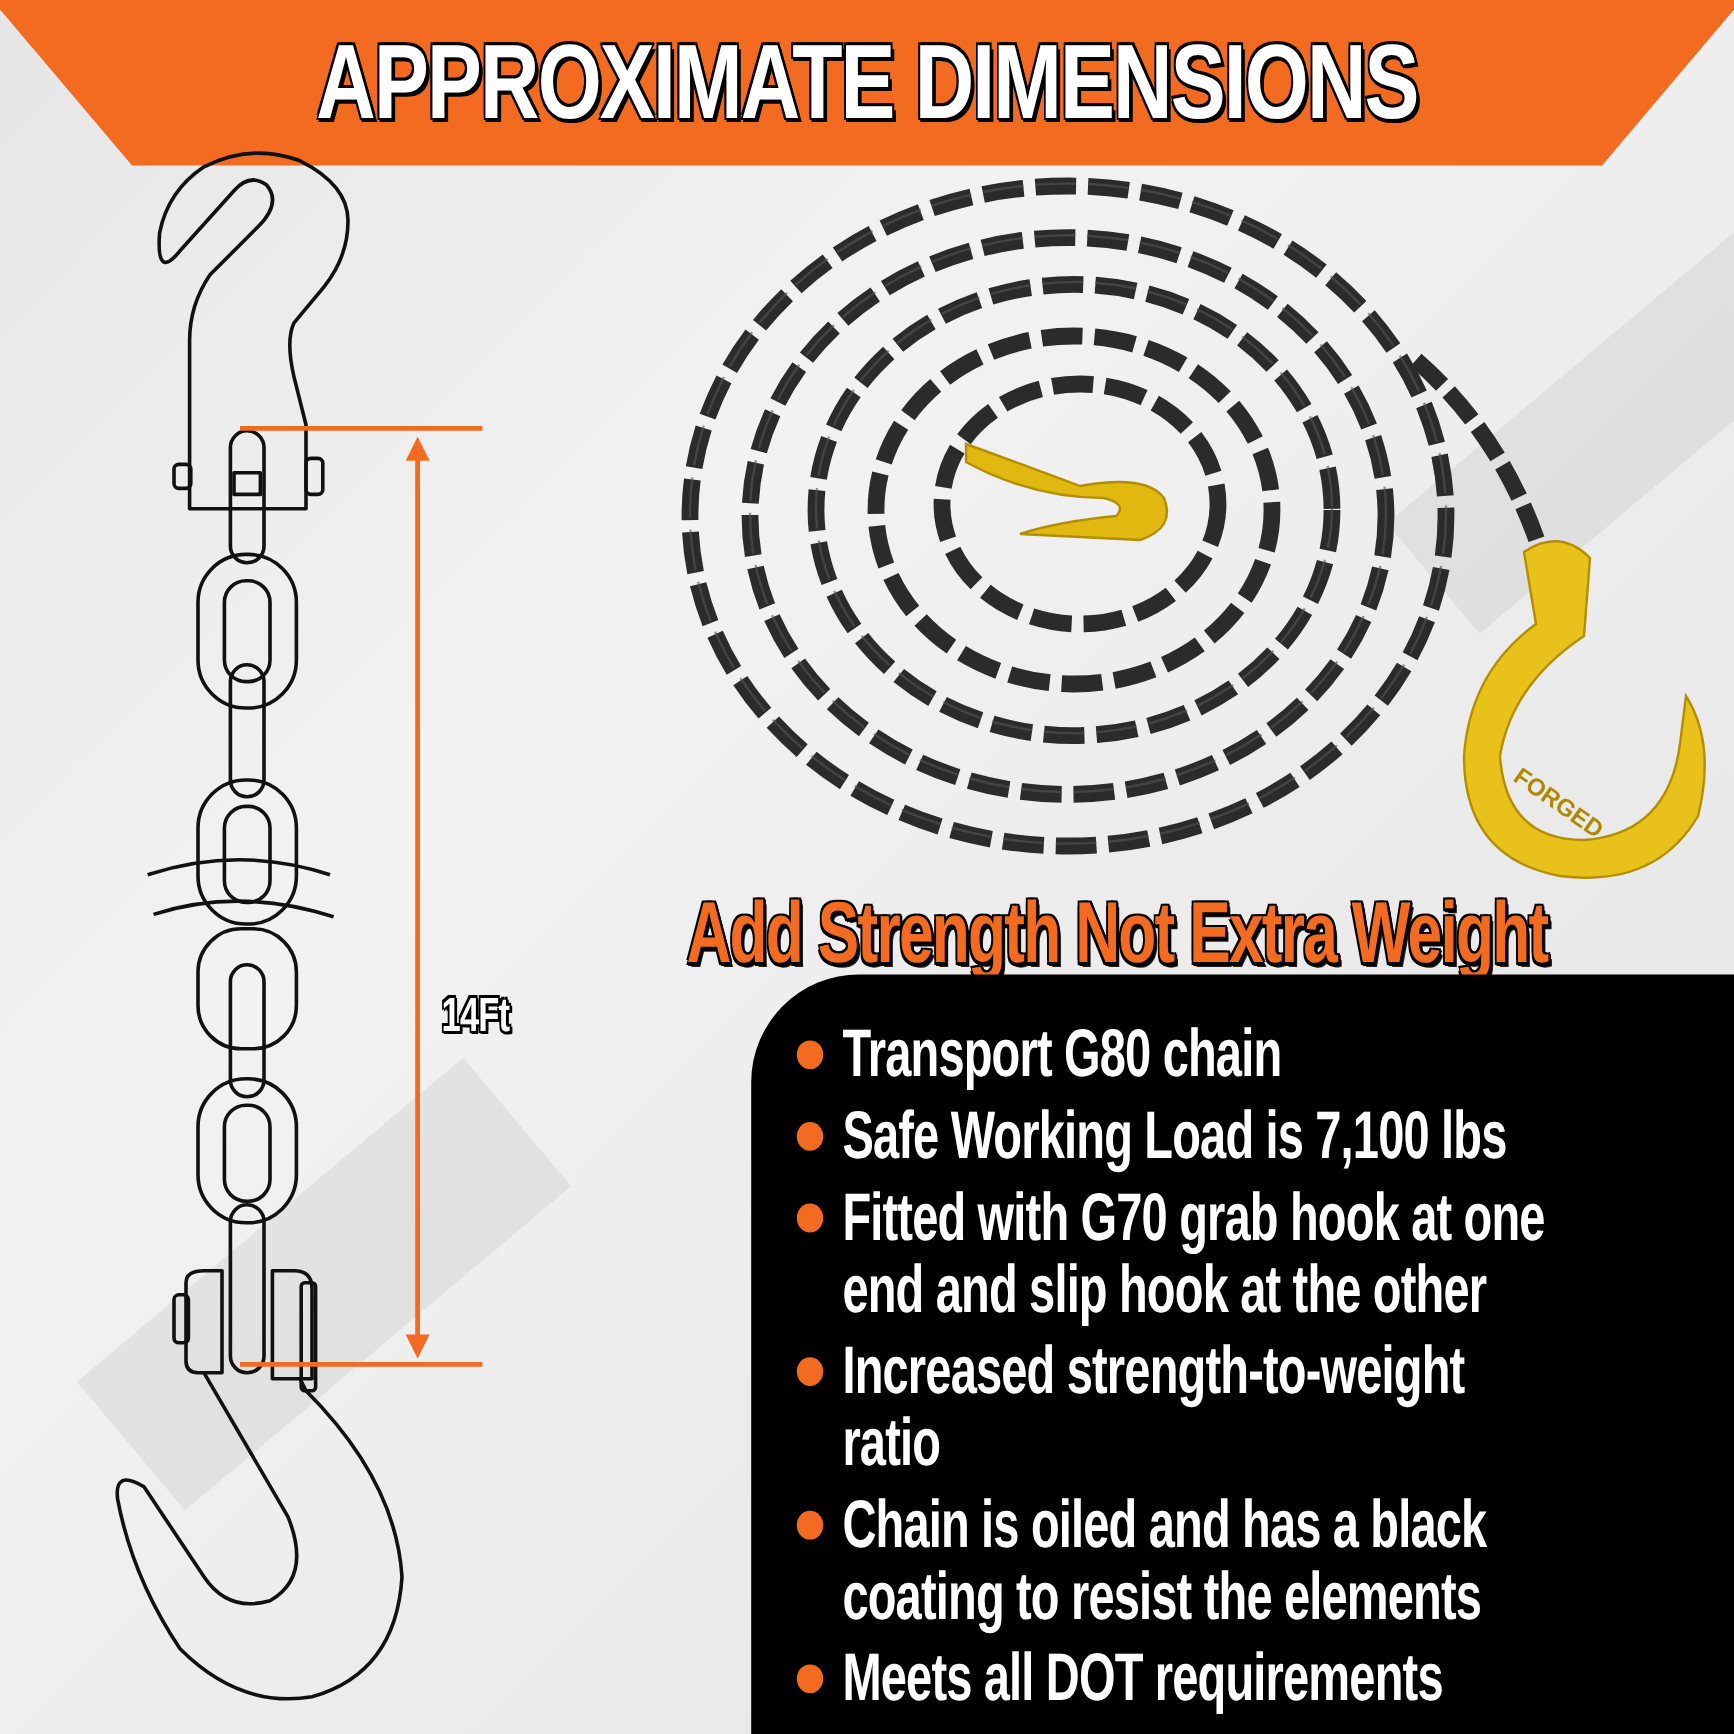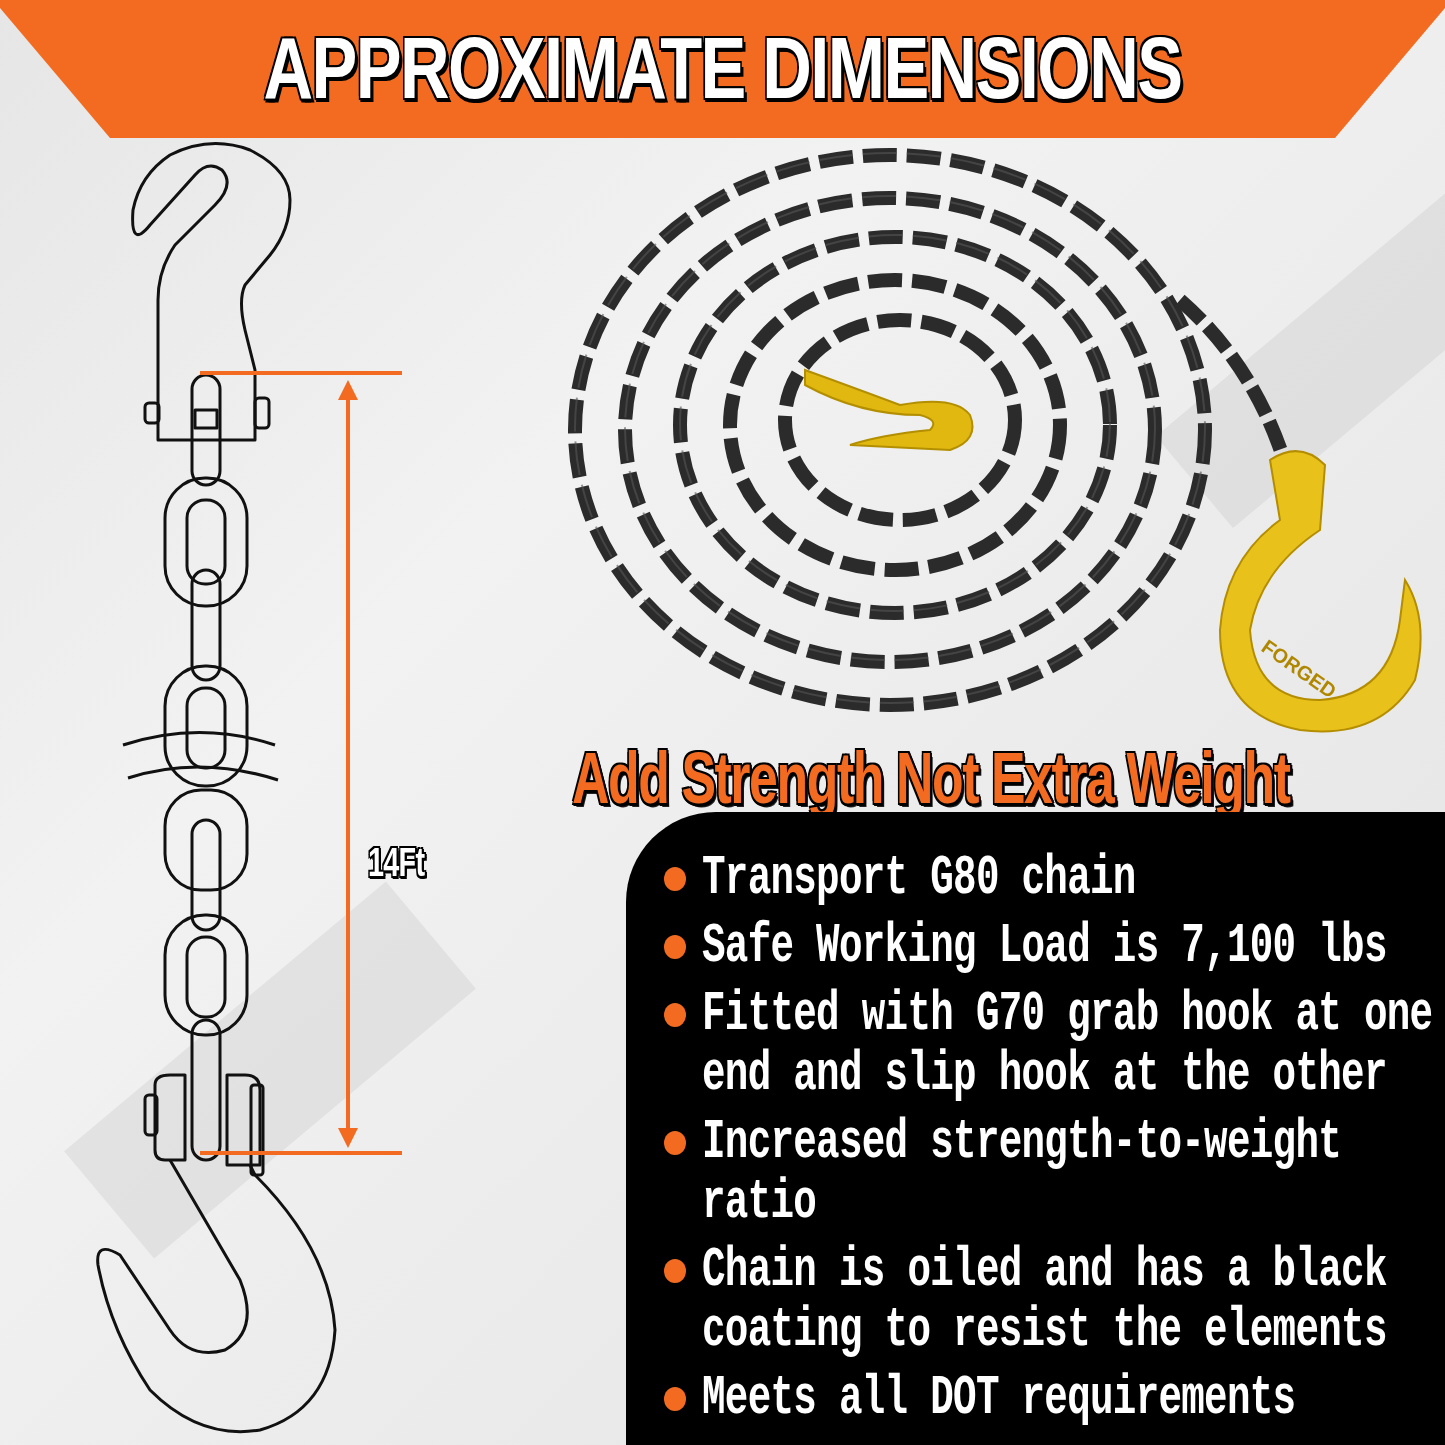--- a/index.html
+++ b/index.html
@@ -7,31 +7,31 @@
     background:linear-gradient(135deg,#e6e6e6 0%,#f2f2f2 35%,#ececec 60%,#e3e3e3 100%);
     font-family:"Liberation Sans", sans-serif;}
   .bg-shape{position:absolute;background:rgba(200,200,200,0.35);}
   .banner{position:absolute;left:0;top:0;width:1270px;height:140px;}
   .banner svg{position:absolute;left:0;top:0;}
   .banner-title{position:absolute;left:0;top:18px;width:1445px;text-align:center;
     font-family:"Liberation Sans", sans-serif;font-weight:bold;font-size:88px;line-height:100px;
     color:#fff;letter-spacing:-2px;transform:scaleX(0.78);transform-origin:center;
     -webkit-text-stroke:3px #000;paint-order:stroke fill;
     text-shadow:4px 4px 0 #000,-2px -2px 0 #000,2px -2px 0 #000,-2px 2px 0 #000,0 4px 0 #000;}
-  .diagram{position:absolute;left:0;top:140px;width:560px;height:1305px;}
+  .diagram{position:absolute;left:0;top:124px;width:560px;height:1305px;}
   .dim-label{position:absolute;left:368px;top:700px;font-weight:bold;font-size:40px;color:#fff;
     transform:scaleX(0.72);transform-origin:left;letter-spacing:-1px;
     text-shadow:3px 3px 0 #000,-2px -2px 0 #000,2px -2px 0 #000,-2px 2px 0 #000,0 3px 0 #000,3px 0 0 #000;}
   .photo{position:absolute;left:560px;top:140px;width:885px;height:600px;}
   .tagline{position:absolute;left:572px;top:738px;width:870px;text-align:left;
     font-weight:bold;font-size:72px;line-height:80px;color:#f26b21;letter-spacing:-2px;
     transform:scaleX(0.72);transform-origin:left;white-space:nowrap;
     text-shadow:3px 3px 0 #000,-2px -2px 0 #000,2px -2px 0 #000,-2px 2px 0 #000,0 3px 0 #000,3px 0 0 #000,4px 4px 0 #222;}
   .features{position:absolute;left:626px;top:812px;width:819px;height:633px;background:#000;
-    border-top-left-radius:90px;font-family:Liberation Mono, monospace;}
+    border-top-left-radius:90px;}
   .features ul{list-style:none;margin:0;padding:0;position:absolute;left:30px;top:36px;width:800px;}
   .features li{position:relative;padding-left:46px;margin-bottom:8px;}
   .bullet{position:absolute;left:8px;width:22px;height:24px;border-radius:50%;background:#f26b21;}
   .ftext{display:block;font-weight:bold;color:#fff;font-size:56px;line-height:60px;
     transform:scaleX(0.70);transform-origin:left;white-space:nowrap;letter-spacing:-1px;}
 </style>
 </head>
 <body>
 
 <div class="bg-shape" style="left:60px;top:1000px;width:420px;height:140px;transform:rotate(-40deg);"></div>

